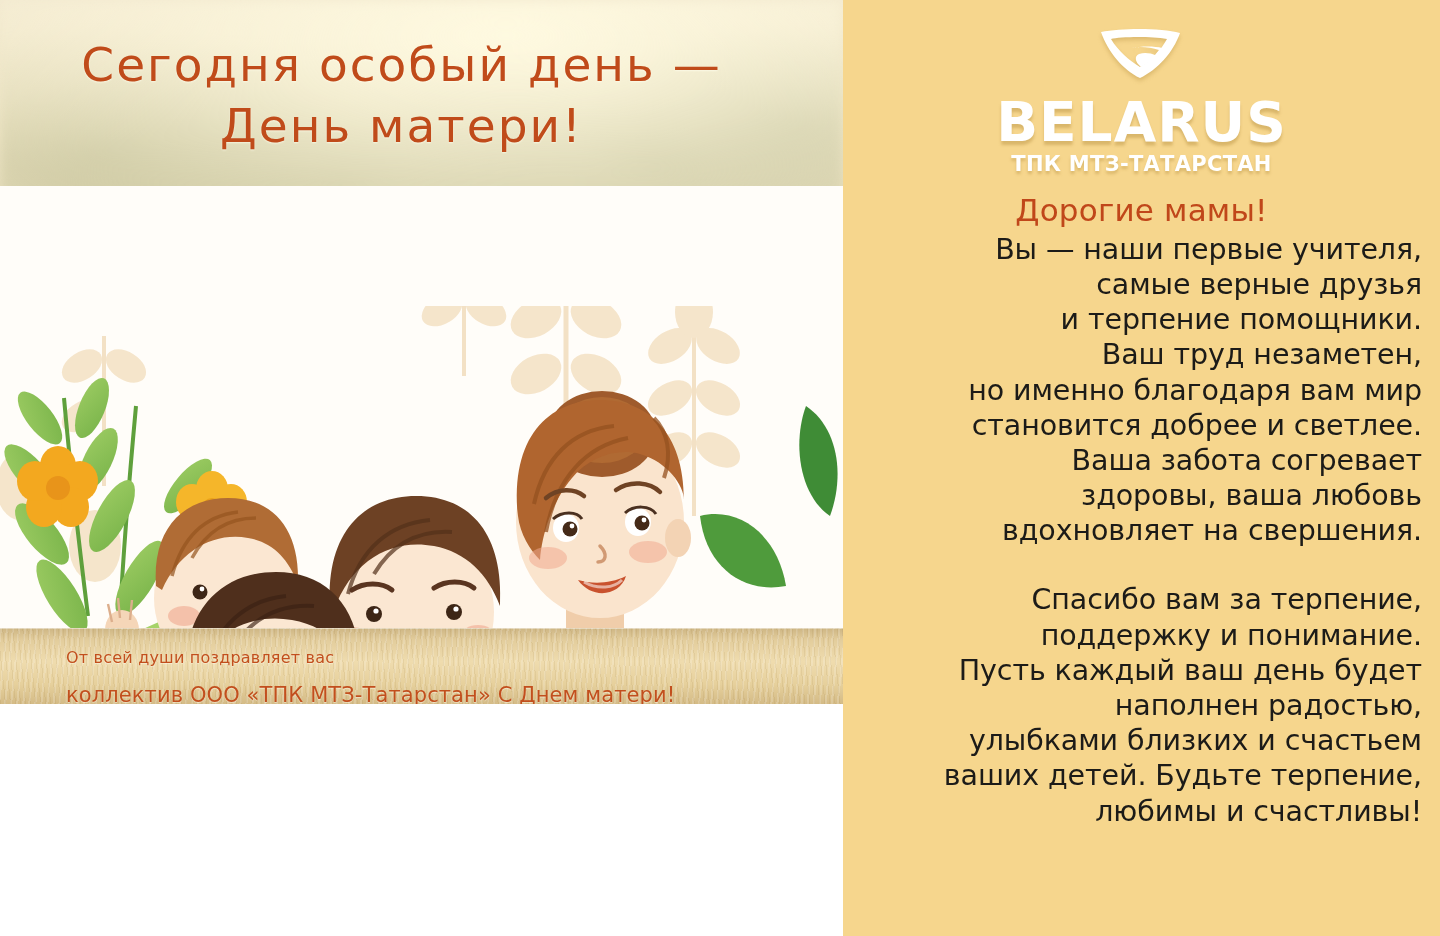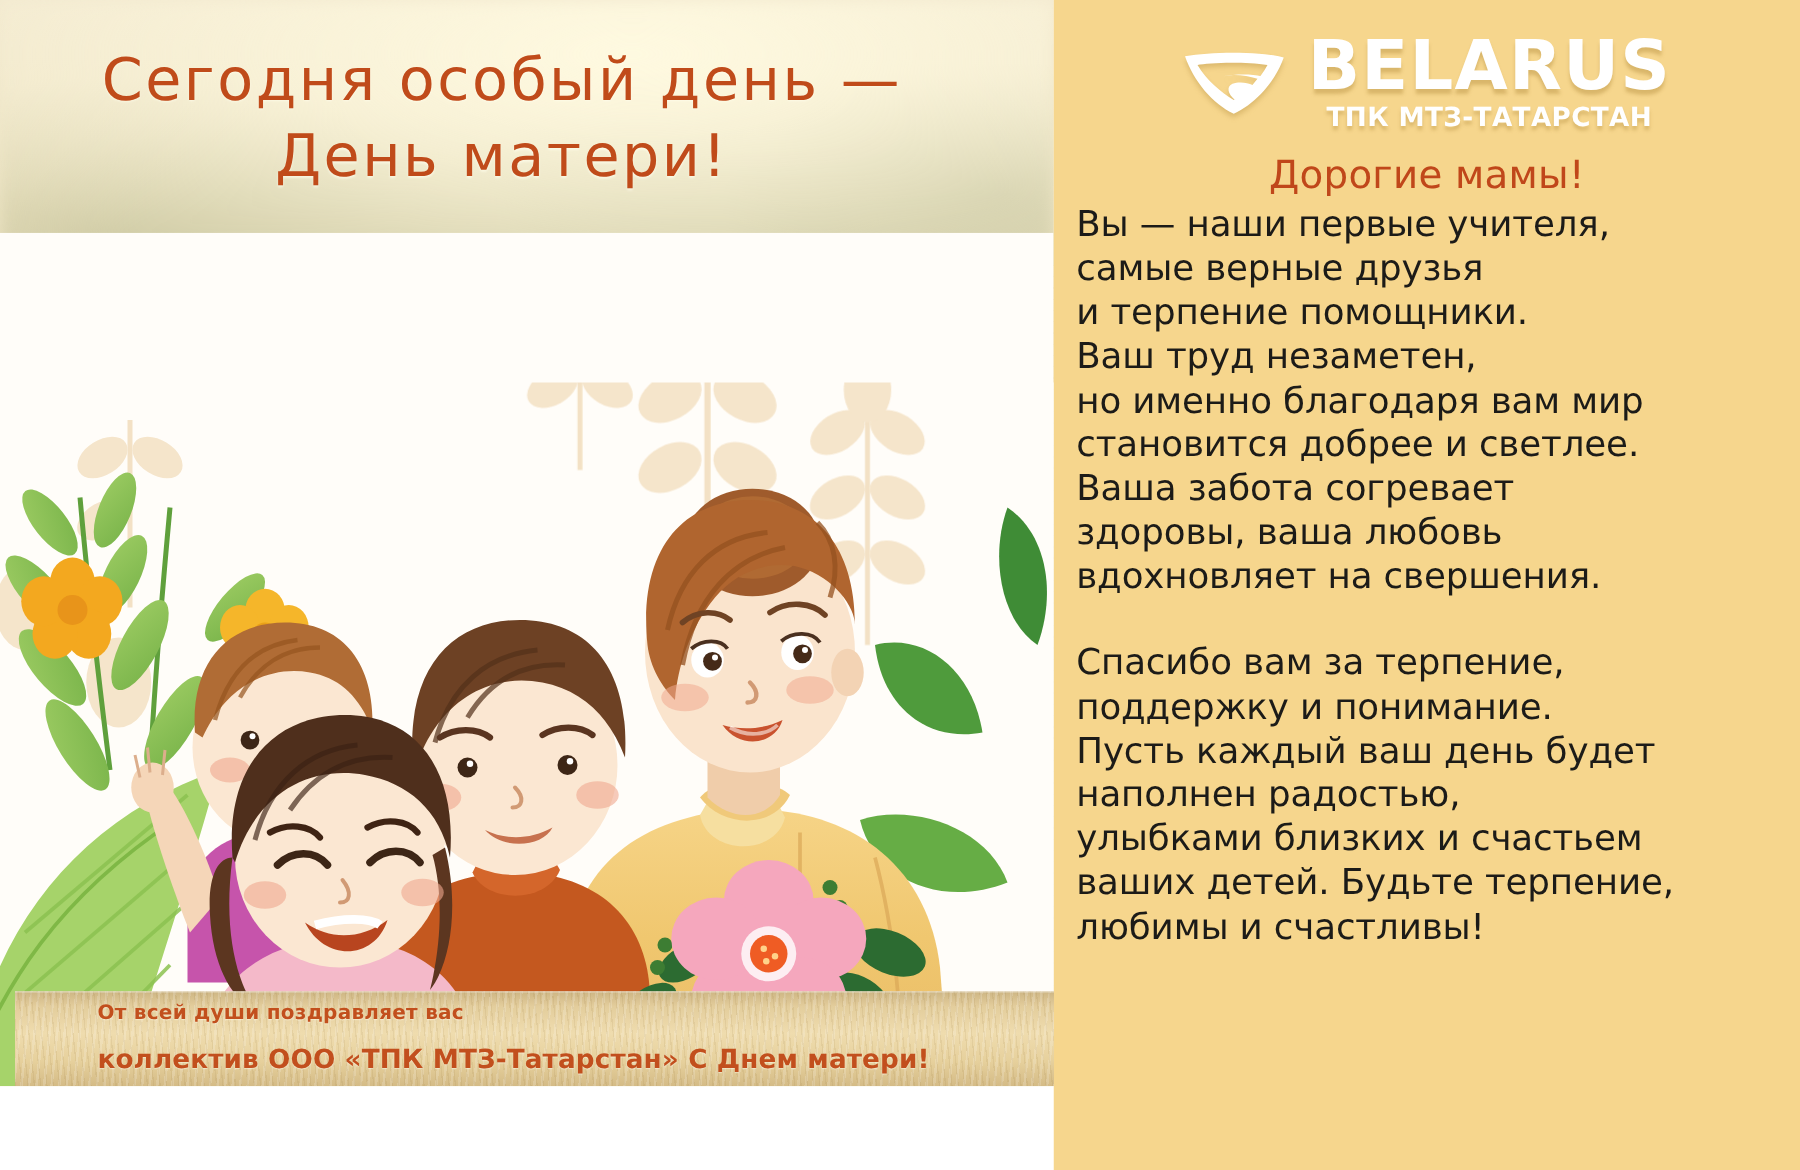--- a/index.html
+++ b/index.html
@@ -7,21 +7,21 @@
   html,body { width:1440px; height:936px; overflow:hidden; background:#fff; }
   body { font-family:"Liberation Sans", sans-serif; }
 
   .card {
     position:relative; width:1440px; height:936px; overflow:hidden;
     display:flex;
   }
 
   
   .left {
-    position:relative; width:843px; height:869px; overflow:hidden;
+    position:relative; width:843px; height:704px; overflow:hidden;
     background:
       linear-gradient(180deg,#f3ead0 0%,#efe6c6 18%,#e7debc 34%,#ddd4ae 52%,#e3d9b4 68%,#e9e0bd 82%,#efe7c8 100%);
   }
   
   .bg-haze {
     position:absolute; inset:0;
     background:
       radial-gradient(900px 300px at 60% 5%, rgba(255,250,225,.95), rgba(255,250,225,0) 70%),
       radial-gradient(420px 180px at 12% 22%, rgba(176,176,132,.42), rgba(176,176,132,0) 72%),
       radial-gradient(520px 200px at 40% 26%, rgba(163,166,120,.32), rgba(163,166,120,0) 75%),
@@ -97,44 +97,43 @@
   }
   .scallop-body {
     position:absolute; left:0; top:120px; width:843px; height:570px;
     background:#fffdf9;
   }
   .art { position:absolute; inset:0; }
   .art svg { display:block; width:843px; height:690px; }
 
   
   .caption-band {
-    position:absolute; left:12px; bottom:0; width:843px; height:76px; z-index:9;
+    position:absolute; left:0; bottom:0; width:843px; height:76px; z-index:9;
     background:
       repeating-linear-gradient(96deg, rgba(255,255,255,.17) 0px, rgba(255,255,255,.17) 2px, rgba(0,0,0,0) 2px, rgba(0,0,0,0) 6px),
       repeating-linear-gradient(84deg, rgba(140,108,48,.10) 0px, rgba(140,108,48,.10) 1px, rgba(0,0,0,0) 1px, rgba(0,0,0,0) 5px),
       linear-gradient(180deg,#cdb583 0%,#e3cd9c 16%,#efdcae 44%,#e6d09c 74%,#d4bb86 100%);
     box-shadow:inset 0 1px 0 rgba(255,255,255,.45);
-    padding:9px 0 0 66px;
-    font-weight:bold;
+    padding:22px 0 0 66px;
   }
   .caption-line {
     color:#c24f1d; font-family:"DejaVu Sans", sans-serif;
     font-size:16px; letter-spacing:.2px; line-height:1.0;
     text-shadow:0 1px 1px rgba(255,252,236,.55);
   }
   .caption-line.big { font-size:21px; margin-top:19px; letter-spacing:.1px; }
 
   
   .right {
     position:relative; width:597px; height:936px;
     background:#f6d68d;
     display:flex; flex-direction:column; align-items:center;
     padding:26px 18px 0 18px;
   }
-  .brand { display:flex; align-items:center; gap:16px; margin-bottom:6px; }
+  .brand { display:flex; align-items:center; gap:16px; margin-bottom:6px;flex-direction:column; }
   .brand-mark { width:84px; height:54px; flex:0 0 auto; filter:drop-shadow(0 3px 2px rgba(175,135,55,.35)); }
   .brand-text { display:flex; flex-direction:column; align-items:center; }
   .brand-name {
     color:#ffffff; font-family:"DejaVu Sans", sans-serif; font-weight:700;
     font-size:55px; line-height:.96; letter-spacing:1px;
     text-shadow:0 4px 3px rgba(175,135,55,.40);
   }
   .brand-sub {
     color:#ffffff; font-family:"DejaVu Sans", sans-serif; font-weight:700;
     font-size:21px; letter-spacing:.3px; margin-top:3px;
@@ -142,21 +141,21 @@
     text-align:center;
   }
 
   .dear {
     color:#c0471a; font-family:"DejaVu Sans", sans-serif; font-weight:400;
     font-size:31px; letter-spacing:.2px; margin-top:10px; margin-bottom:4px;
     text-align:center;
   }
   .msg {
     color:#1c1b18; font-family:"DejaVu Sans", sans-serif; font-weight:400;
-    font-size:28.5px; line-height:1.235; text-align:left;
+    font-size:28.5px; line-height:1.235; text-align:right;
     letter-spacing:-.1px; width:100%;
   }
   .msg p { margin:0; }
   .msg .gap { height:34px; }
 </style>
 </head>
 <body>
 
 <div class="card">
 

